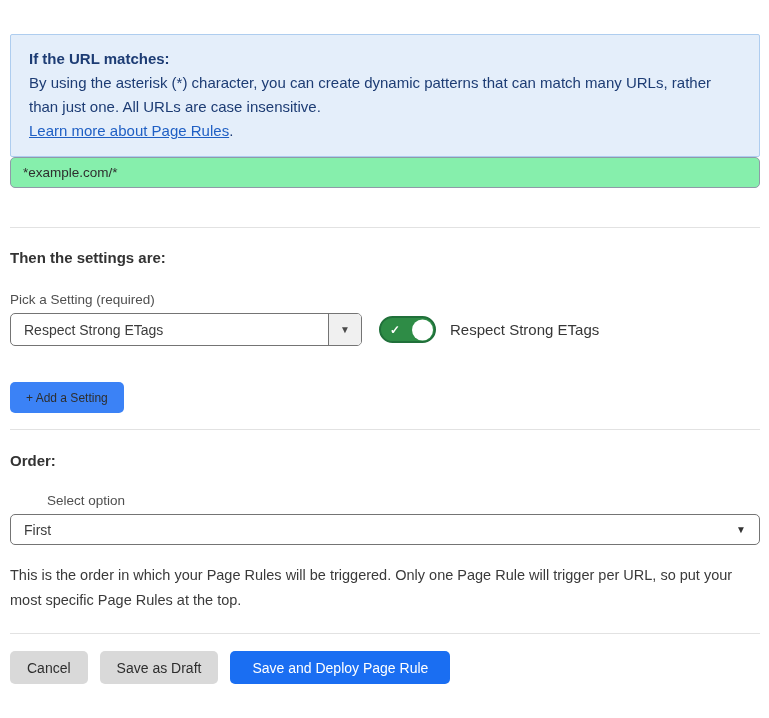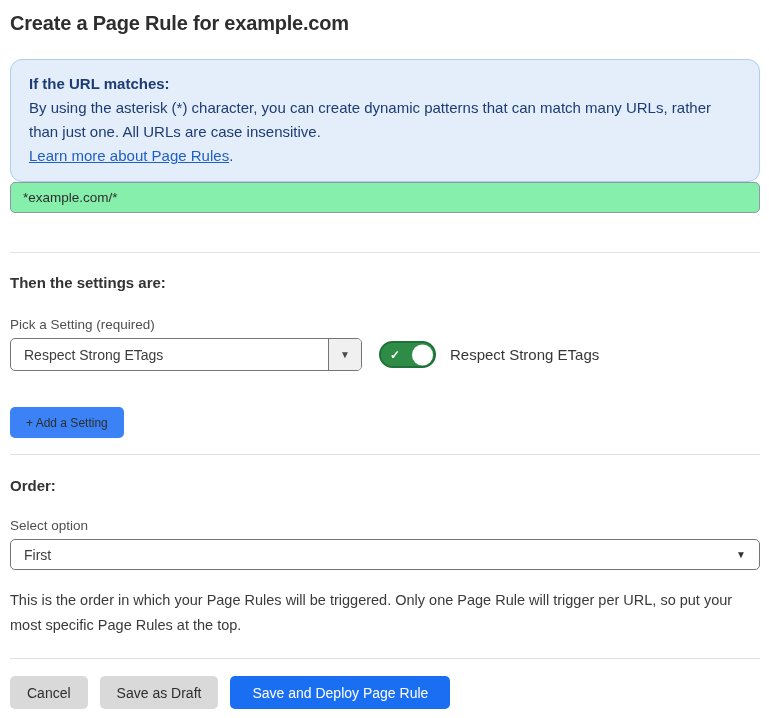--- a/index.html
+++ b/index.html
@@ -19,21 +19,21 @@
     font-weight: 700;
     color: #2e2e2e;
     margin: 2px 0 0 0;
     letter-spacing: -0.2px;
   }
 
   .info-box {
     margin-top: 24px;
     background: #e4eefa;
     border: 1px solid #aecdef;
-    border-radius: 12px;
+    border-radius: 2px;
     padding: 12px 18px 13px 18px;
     color: #1d3c74;
     font-size: 15px;
     line-height: 24px;
   }
   .info-heading { font-weight: 700; }
   .info-body { margin: 0; }
   .info-link-line { margin: 0; }
   .info-link { color: #1f5fc4; text-decoration: underline; cursor: pointer; }
 
@@ -142,21 +142,21 @@
     border: none;
     border-radius: 5px;
     height: 31px;
     padding: 0 16px;
     font-size: 12px;
     font-family: "Liberation Sans", sans-serif;
     cursor: pointer;
   }
 
   .order-heading { margin-top: 22px; }
-  .order-label { margin-top: 24px; }
+  .order-label { margin-top: 24px; margin-left: 37px; }
 
   .order-select {
     width: 750px;
     height: 31px;
     border: 1px solid #747474;
     border-radius: 5px;
     background: #ffffff;
     display: flex;
     align-items: center;
     justify-content: space-between;
@@ -186,21 +186,20 @@
     cursor: pointer;
   }
   .btn-gray { background: #d9d9d9; color: #2e2e2e; padding: 0 17px; }
   .btn-blue { background: #1a6ef2; color: #ffffff; padding: 0 22px; }
 </style>
 </head>
 <body>
 
 <div class="container">
 
-  <h1 class="page-title">Create a Page Rule for example.com</h1>
 
   <div class="info-box">
     <div class="info-heading">If the URL matches:</div>
     <p class="info-body">By using the asterisk (*) character, you can create dynamic patterns that can match many URLs, rather than just one. All URLs are case insensitive.</p>
     <p class="info-link-line"><a class="info-link">Learn more about Page Rules</a><span>.</span></p>
   </div>
 
   <input class="url-input" type="text" value="*example.com/*" style="">
 
   <hr class="divider divider-1">

